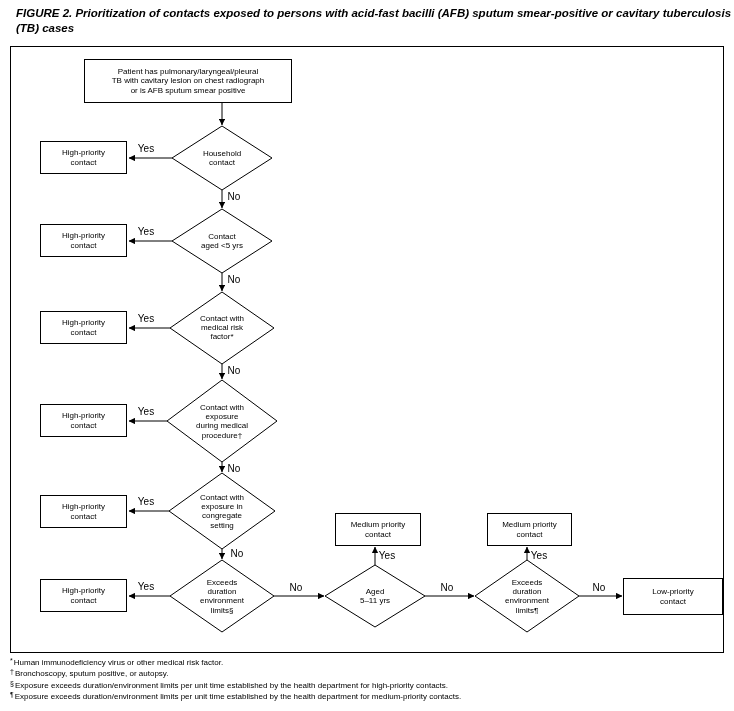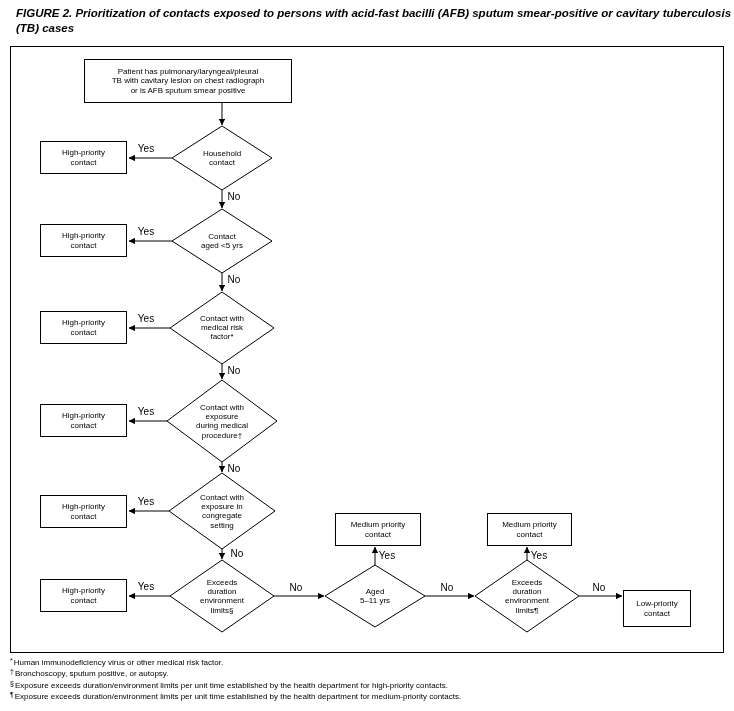--- a/index.html
+++ b/index.html
@@ -97,21 +97,21 @@
 <div class="abs node" style="left:40px; top:495px; width:87px; height:33px;">High-priority
 contact</div>
 <div class="abs node" style="left:40px; top:579px; width:87px; height:33px;">High-priority
 contact</div>
 
 <div class="abs node" style="left:335px; top:513px; width:86px; height:33px;">Medium priority
 contact</div>
 <div class="abs node" style="left:487px; top:513px; width:85px; height:33px;">Medium priority
 contact</div>
 
-<div class="abs node" style="left:623px; top:590px; width:68px; height:37px;">Low-priority
+<div class="abs node" style="left:623px; top:578px; width:100px; height:37px;">Low-priority
 contact</div>
 
 <div class="abs dlabel" style="left:222px; top:158px;">Household
 contact</div>
 <div class="abs dlabel" style="left:222px; top:241px;">Contact
 aged &lt;5 yrs</div>
 <div class="abs dlabel" style="left:222px; top:328px;">Contact with
 medical risk
 factor*</div>
 <div class="abs dlabel" style="left:222px; top:421px;">Contact with

